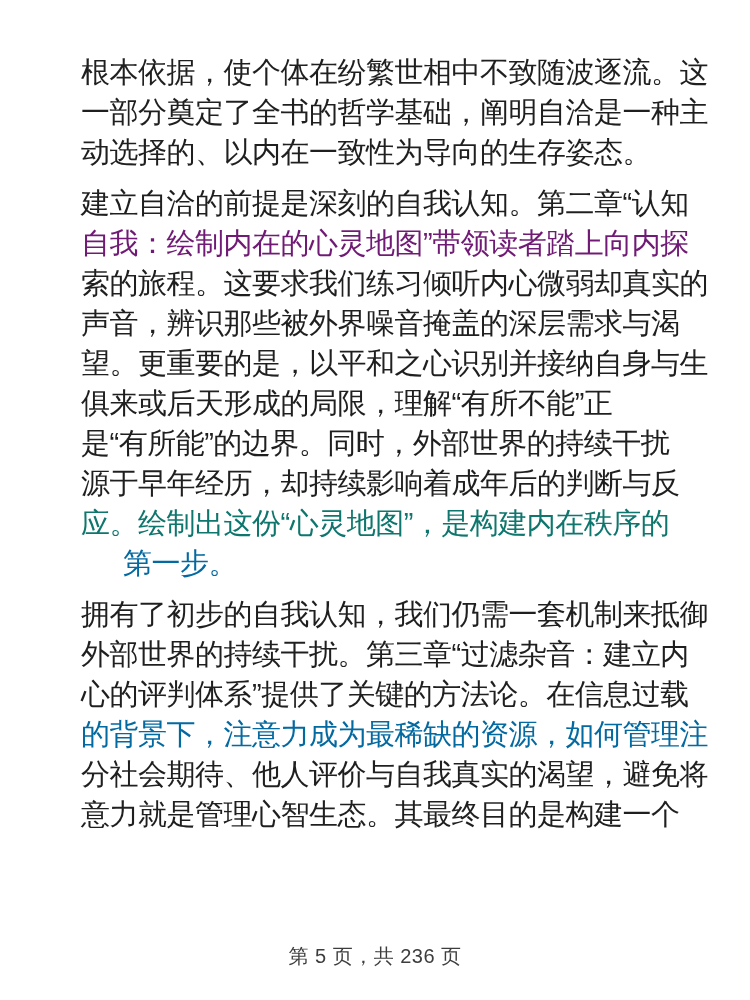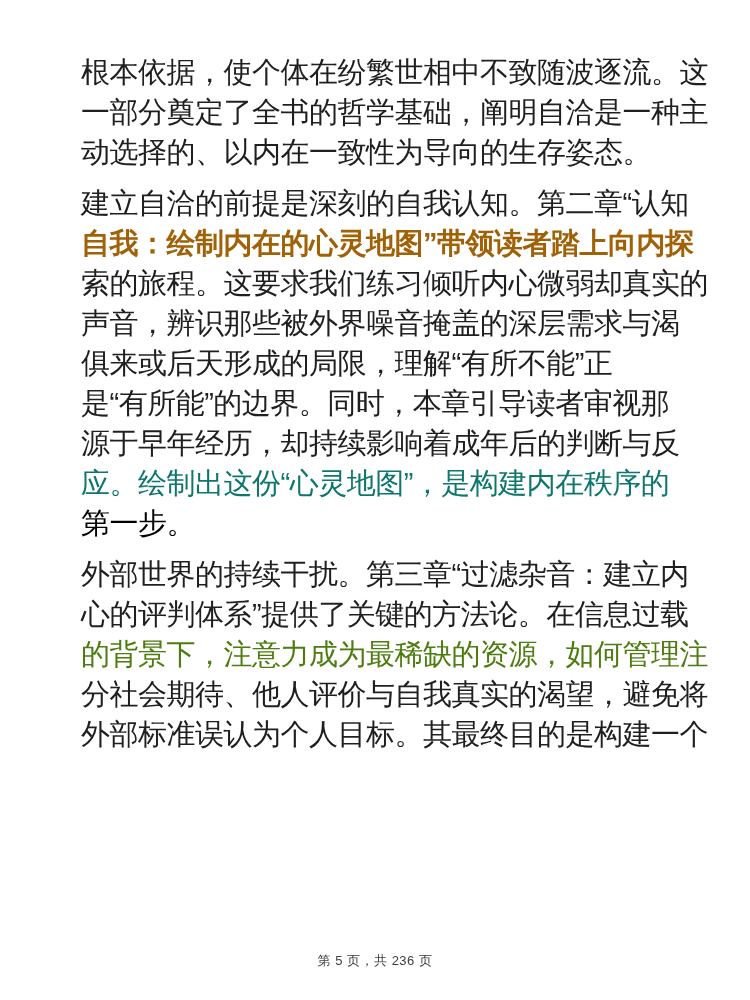--- a/index.html
+++ b/index.html
@@ -37,51 +37,53 @@
     text-align: left;
   }
   .footer {
     position: absolute;
     left: 0;
     right: 0;
     bottom: 30px;
     text-align: center;
   }
   .footer-label {
-    font-size: 13px;
+    font-size: 20px;
     color: #3d3d3d;
     letter-spacing: 0.5px;
   }
 </style>
 </head>
 <body style="background: rgb(255, 255, 255);">
 
 <div class="page">
   <div class="content">
 
   <div class="paragraph">
         <div class="line" style="color: rgb(31, 31, 31);">根本依据，使个体在纷繁世相中不致随波逐流。这</div>
         <div class="line" style="color: rgb(31, 31, 31);">一部分奠定了全书的哲学基础，阐明自洽是一种主</div>
         <div class="line" style="color: rgb(31, 31, 31);">动选择的、以内在一致性为导向的生存姿态。</div>
       </div>
       <div class="paragraph">
         <div class="line" style="color: rgb(31, 31, 31);">建立自洽的前提是深刻的自我认知。第二章“认知</div>
-        <div class="line" style="color: #a16207; font-weight: bold;">自我：绘制内在的心灵地图”带领读者踏上向内探</div>
+        <div class="line" style="color: #701a75;">自我：绘制内在的心灵地图”带领读者踏上向内探</div>
         <div class="line" style="color: rgb(31, 31, 31);">索的旅程。这要求我们练习倾听内心微弱却真实的</div>
         <div class="line" style="color: rgb(31, 31, 31);">声音，辨识那些被外界噪音掩盖的深层需求与渴</div>
+        <div class="line" style="color: rgb(31, 31, 31);">望。更重要的是，以平和之心识别并接纳自身与生</div>
         <div class="line" style="color: rgb(31, 31, 31);">俱来或后天形成的局限，理解“有所不能”正</div>
-        <div class="line" style="color: rgb(31, 31, 31);">是“有所能”的边界。同时，本章引导读者审视那</div>
+        <div class="line" style="color: rgb(31, 31, 31);">是“有所能”的边界。同时，外部世界的持续干扰</div>
         <div class="line" style="color: rgb(31, 31, 31);">源于早年经历，却持续影响着成年后的判断与反</div>
         <div class="line" style="color: #0f766e;">应。绘制出这份“心灵地图”，是构建内在秩序的</div>
-        <div class="line" style="color: #000000;">第一步。</div>
+        <div class="line" style="color: #0369a1; margin-left: 42px;">第一步。</div>
       </div>
       <div class="paragraph">
+        <div class="line" style="color: rgb(31, 31, 31);">拥有了初步的自我认知，我们仍需一套机制来抵御</div>
         <div class="line" style="color: rgb(31, 31, 31);">外部世界的持续干扰。第三章“过滤杂音：建立内</div>
         <div class="line" style="color: rgb(31, 31, 31);">心的评判体系”提供了关键的方法论。在信息过载</div>
-        <div class="line" style="color: #4d7c0f;">的背景下，注意力成为最稀缺的资源，如何管理注</div>
+        <div class="line" style="color: #0369a1;">的背景下，注意力成为最稀缺的资源，如何管理注</div>
         <div class="line" style="color: rgb(31, 31, 31);">分社会期待、他人评价与自我真实的渴望，避免将</div>
-        <div class="line" style="color: rgb(31, 31, 31);">外部标准误认为个人目标。其最终目的是构建一个</div>
+        <div class="line" style="color: rgb(31, 31, 31);">意力就是管理心智生态。其最终目的是构建一个</div>
       </div>
     </div>
   <div class="footer">
     <span class="footer-label" style="color: rgb(61, 61, 61);">第 5 页，共 236 页</span>
   </div>
 </div>
 
 </body></html>

